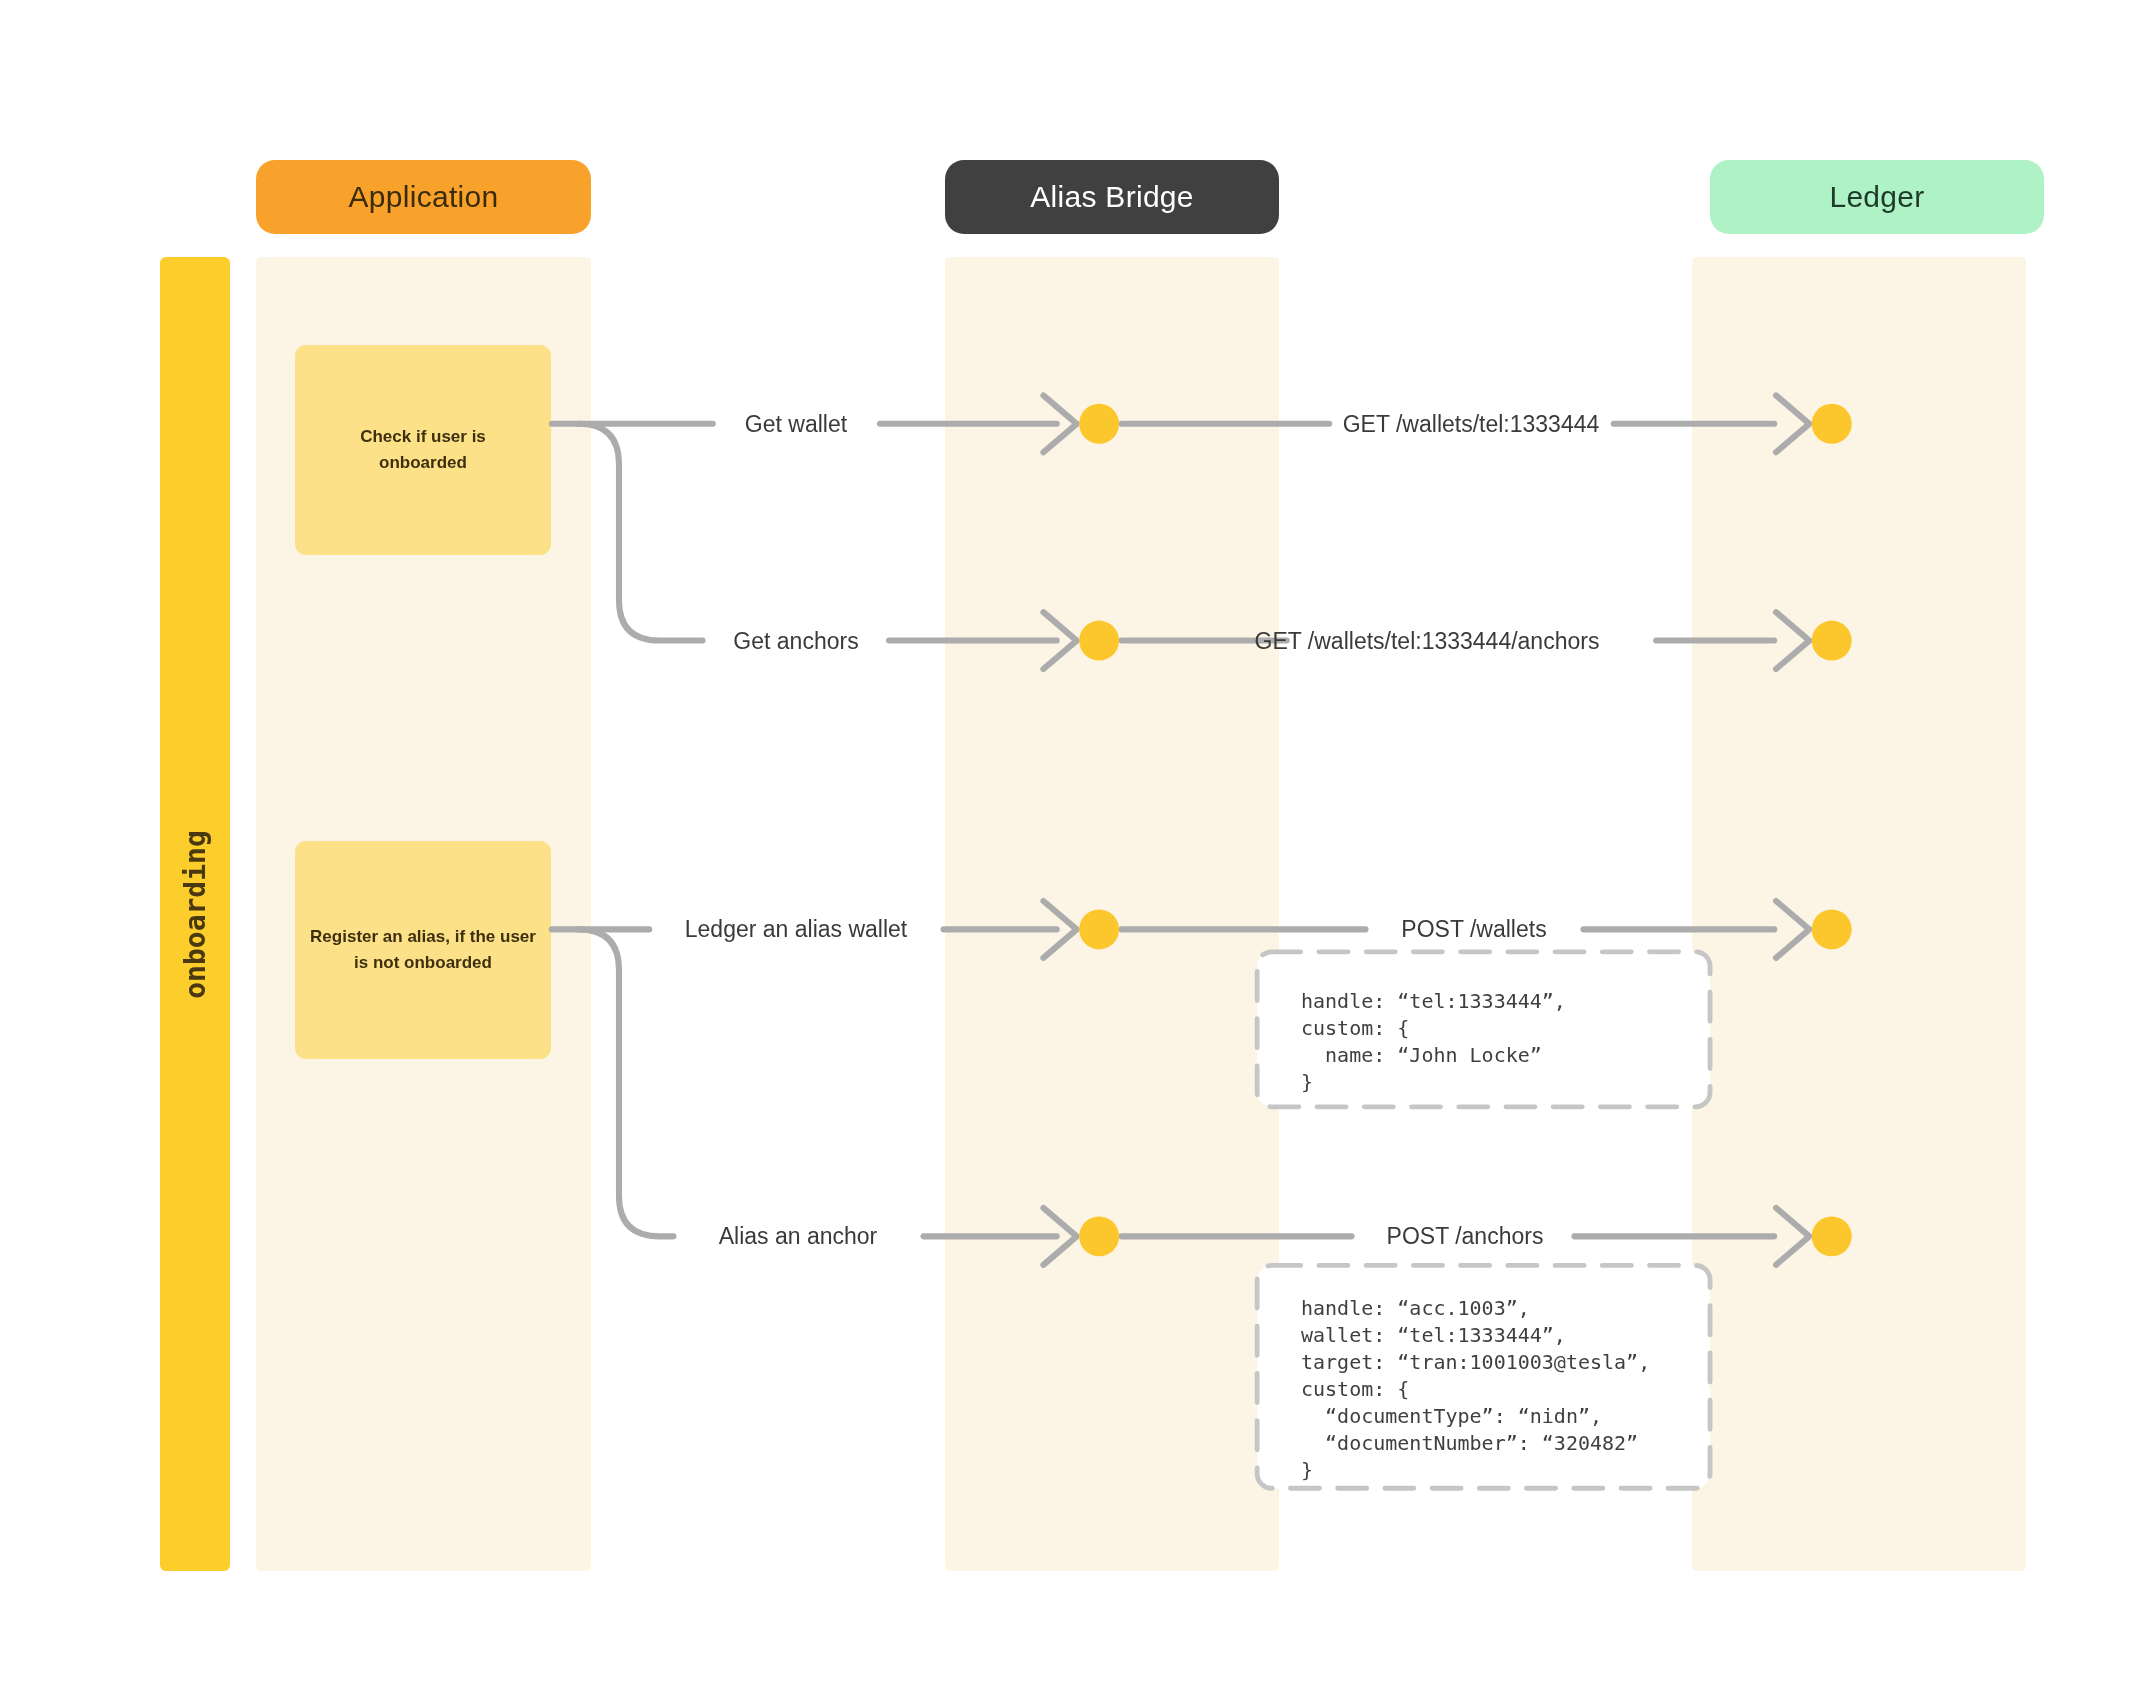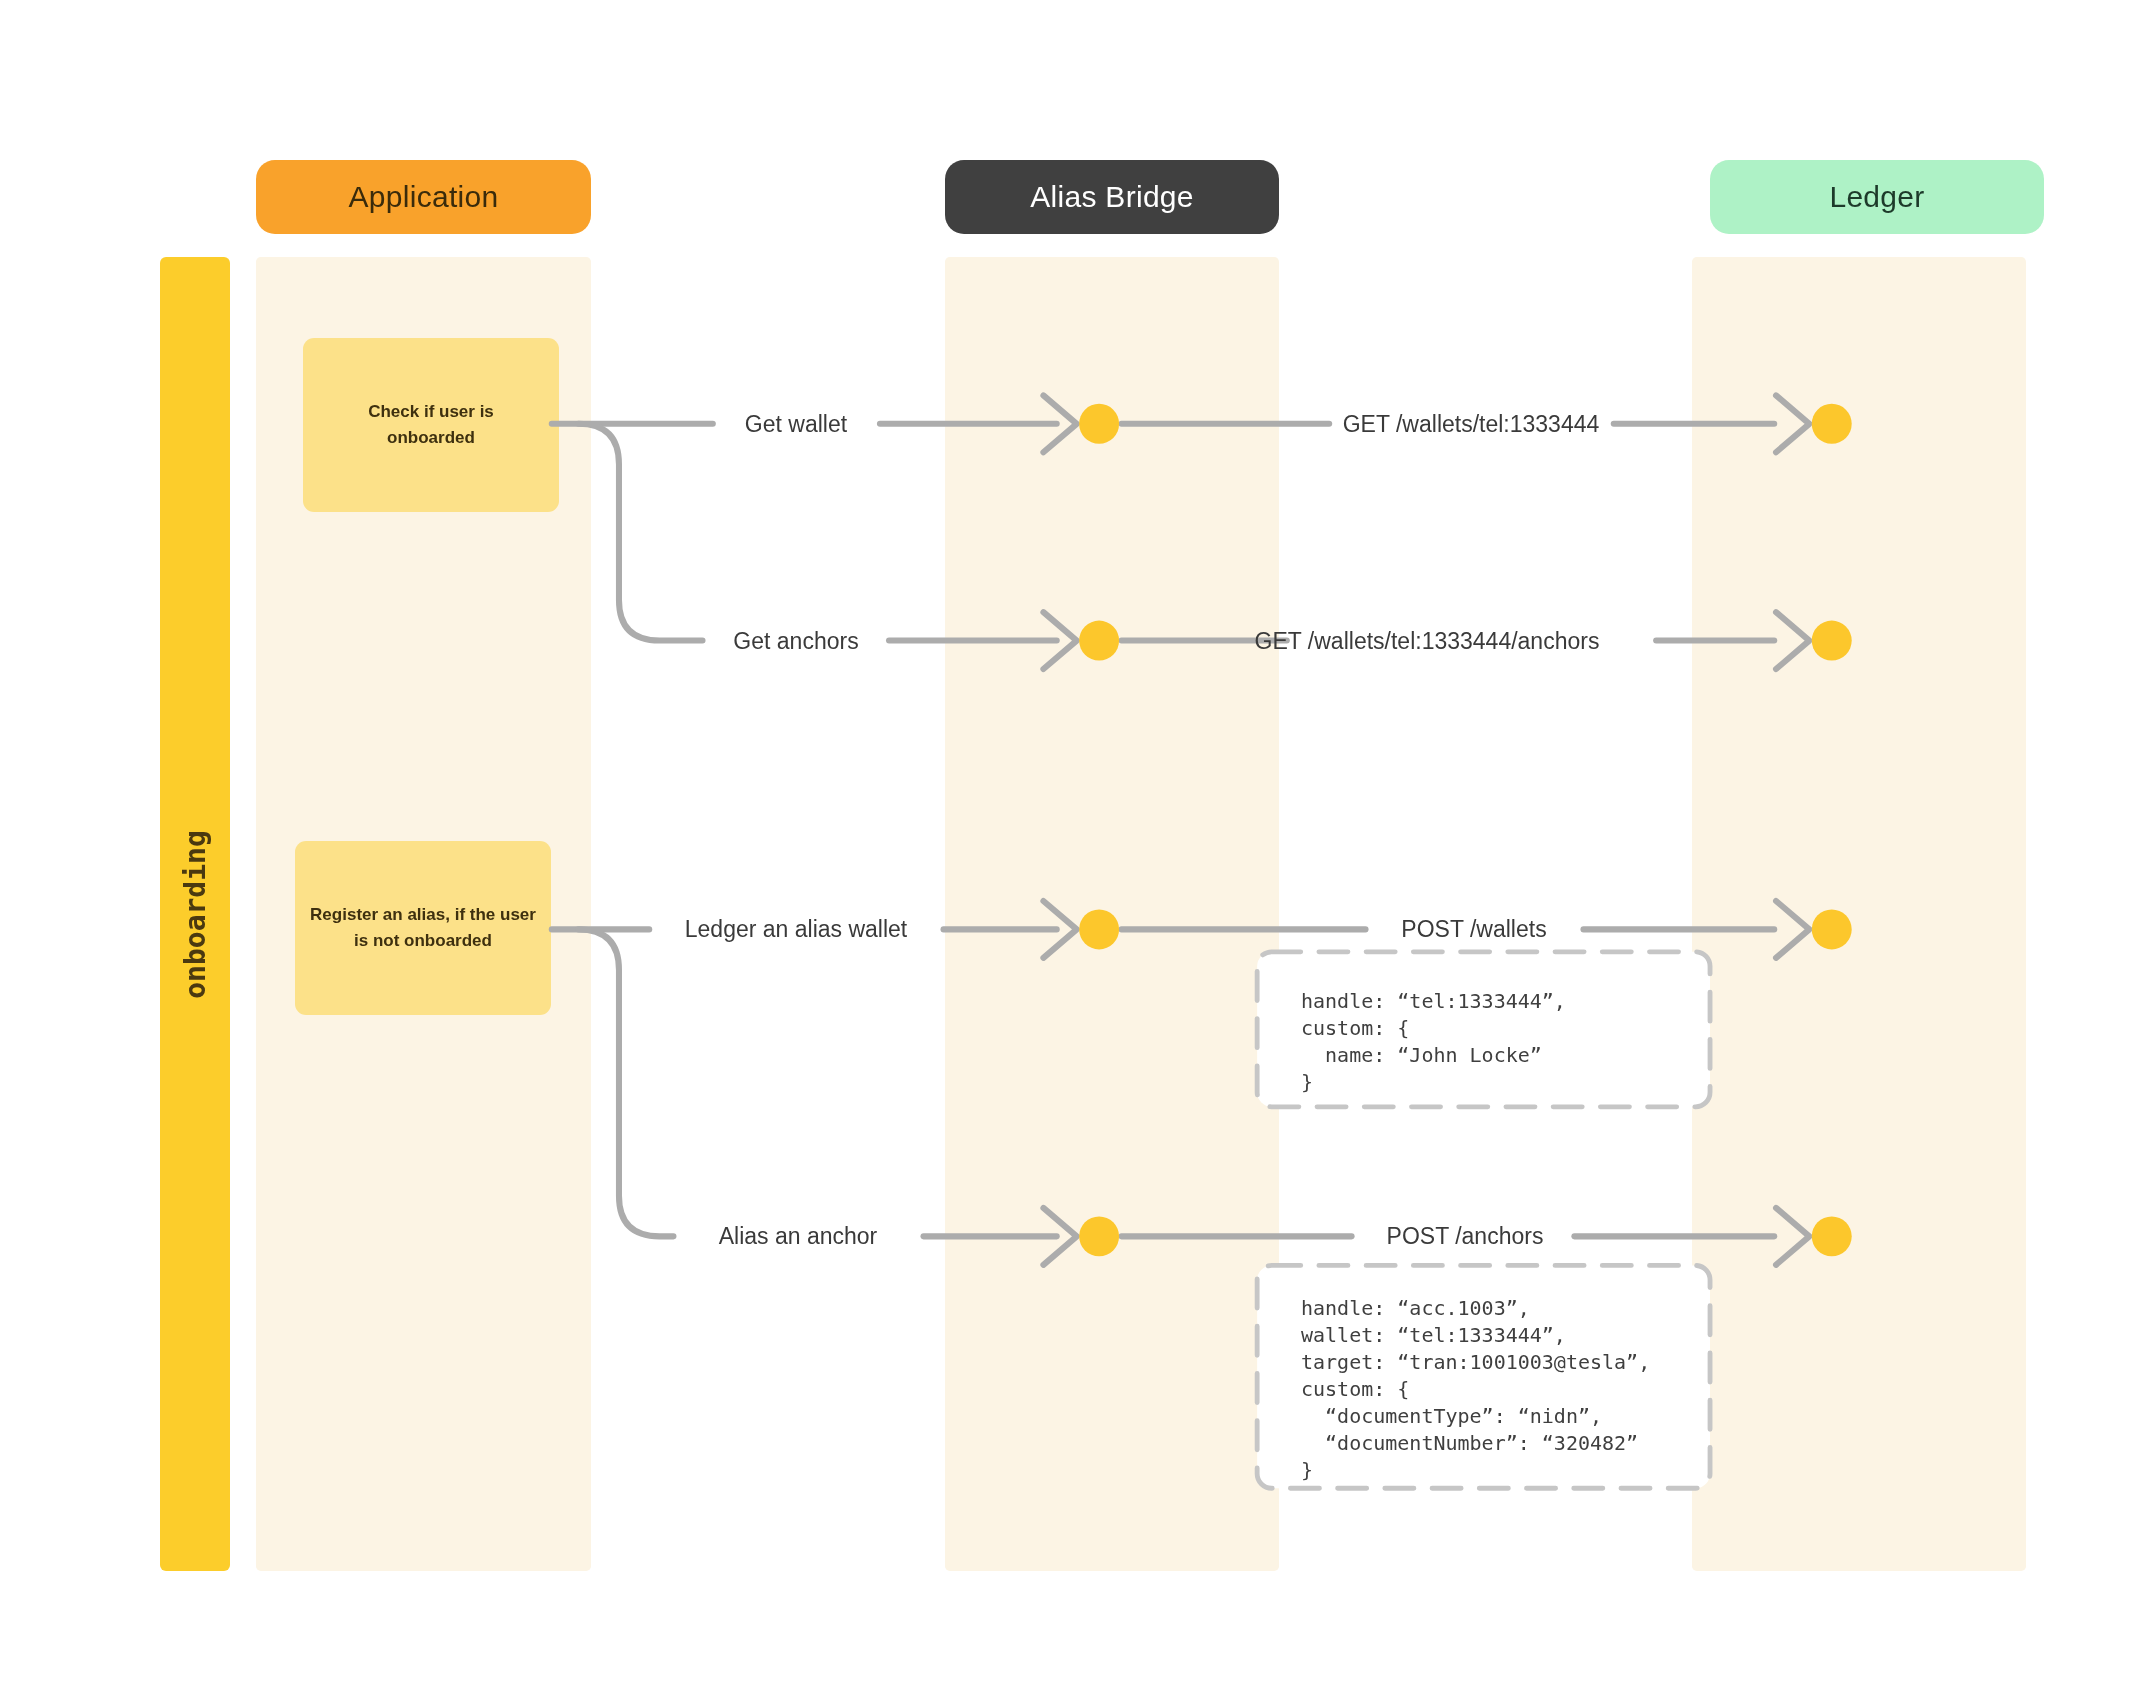--- a/index.html
+++ b/index.html
@@ -23,22 +23,22 @@
                display:flex;align-items:center;justify-content:center;
                font-size:30px;font-weight:500;letter-spacing:0.3px;}
   .hdr-app{left:256px;width:335px;background:#F9A22B;color:#3A2B0B;}
   .hdr-bridge{left:945px;width:334px;background:#404040;color:#FFFFFF;}
   .hdr-ledger{left:1692px;width:334px;background:#AEF2C6;color:#1D3A2A;margin-left:18px;}
 
   
   .note{position:absolute;left:295px;width:256px;background:#FCE189;border-radius:11px;
         display:flex;align-items:center;justify-content:center;text-align:center;
         font-size:17px;font-weight:700;color:#3E300F;line-height:1.55;}
-  .note-1{top:338px;height:174px;margin-left:8px;}
-  .note-2{top:841px;height:174px;}
+  .note-1{top:345px;height:210px;}
+  .note-2{top:841px;height:218px;}
   .note-1 .note-text{max-width:200px;}
   .note-2 .note-text{max-width:242px;}
 
   
   svg.wires{position:absolute;left:0;top:0;pointer-events:none;}
 
   
   .flow-label{position:absolute;transform:translate(-50%,-50%);white-space:nowrap;
               font-size:23px;color:#3A3A3A;}
 

